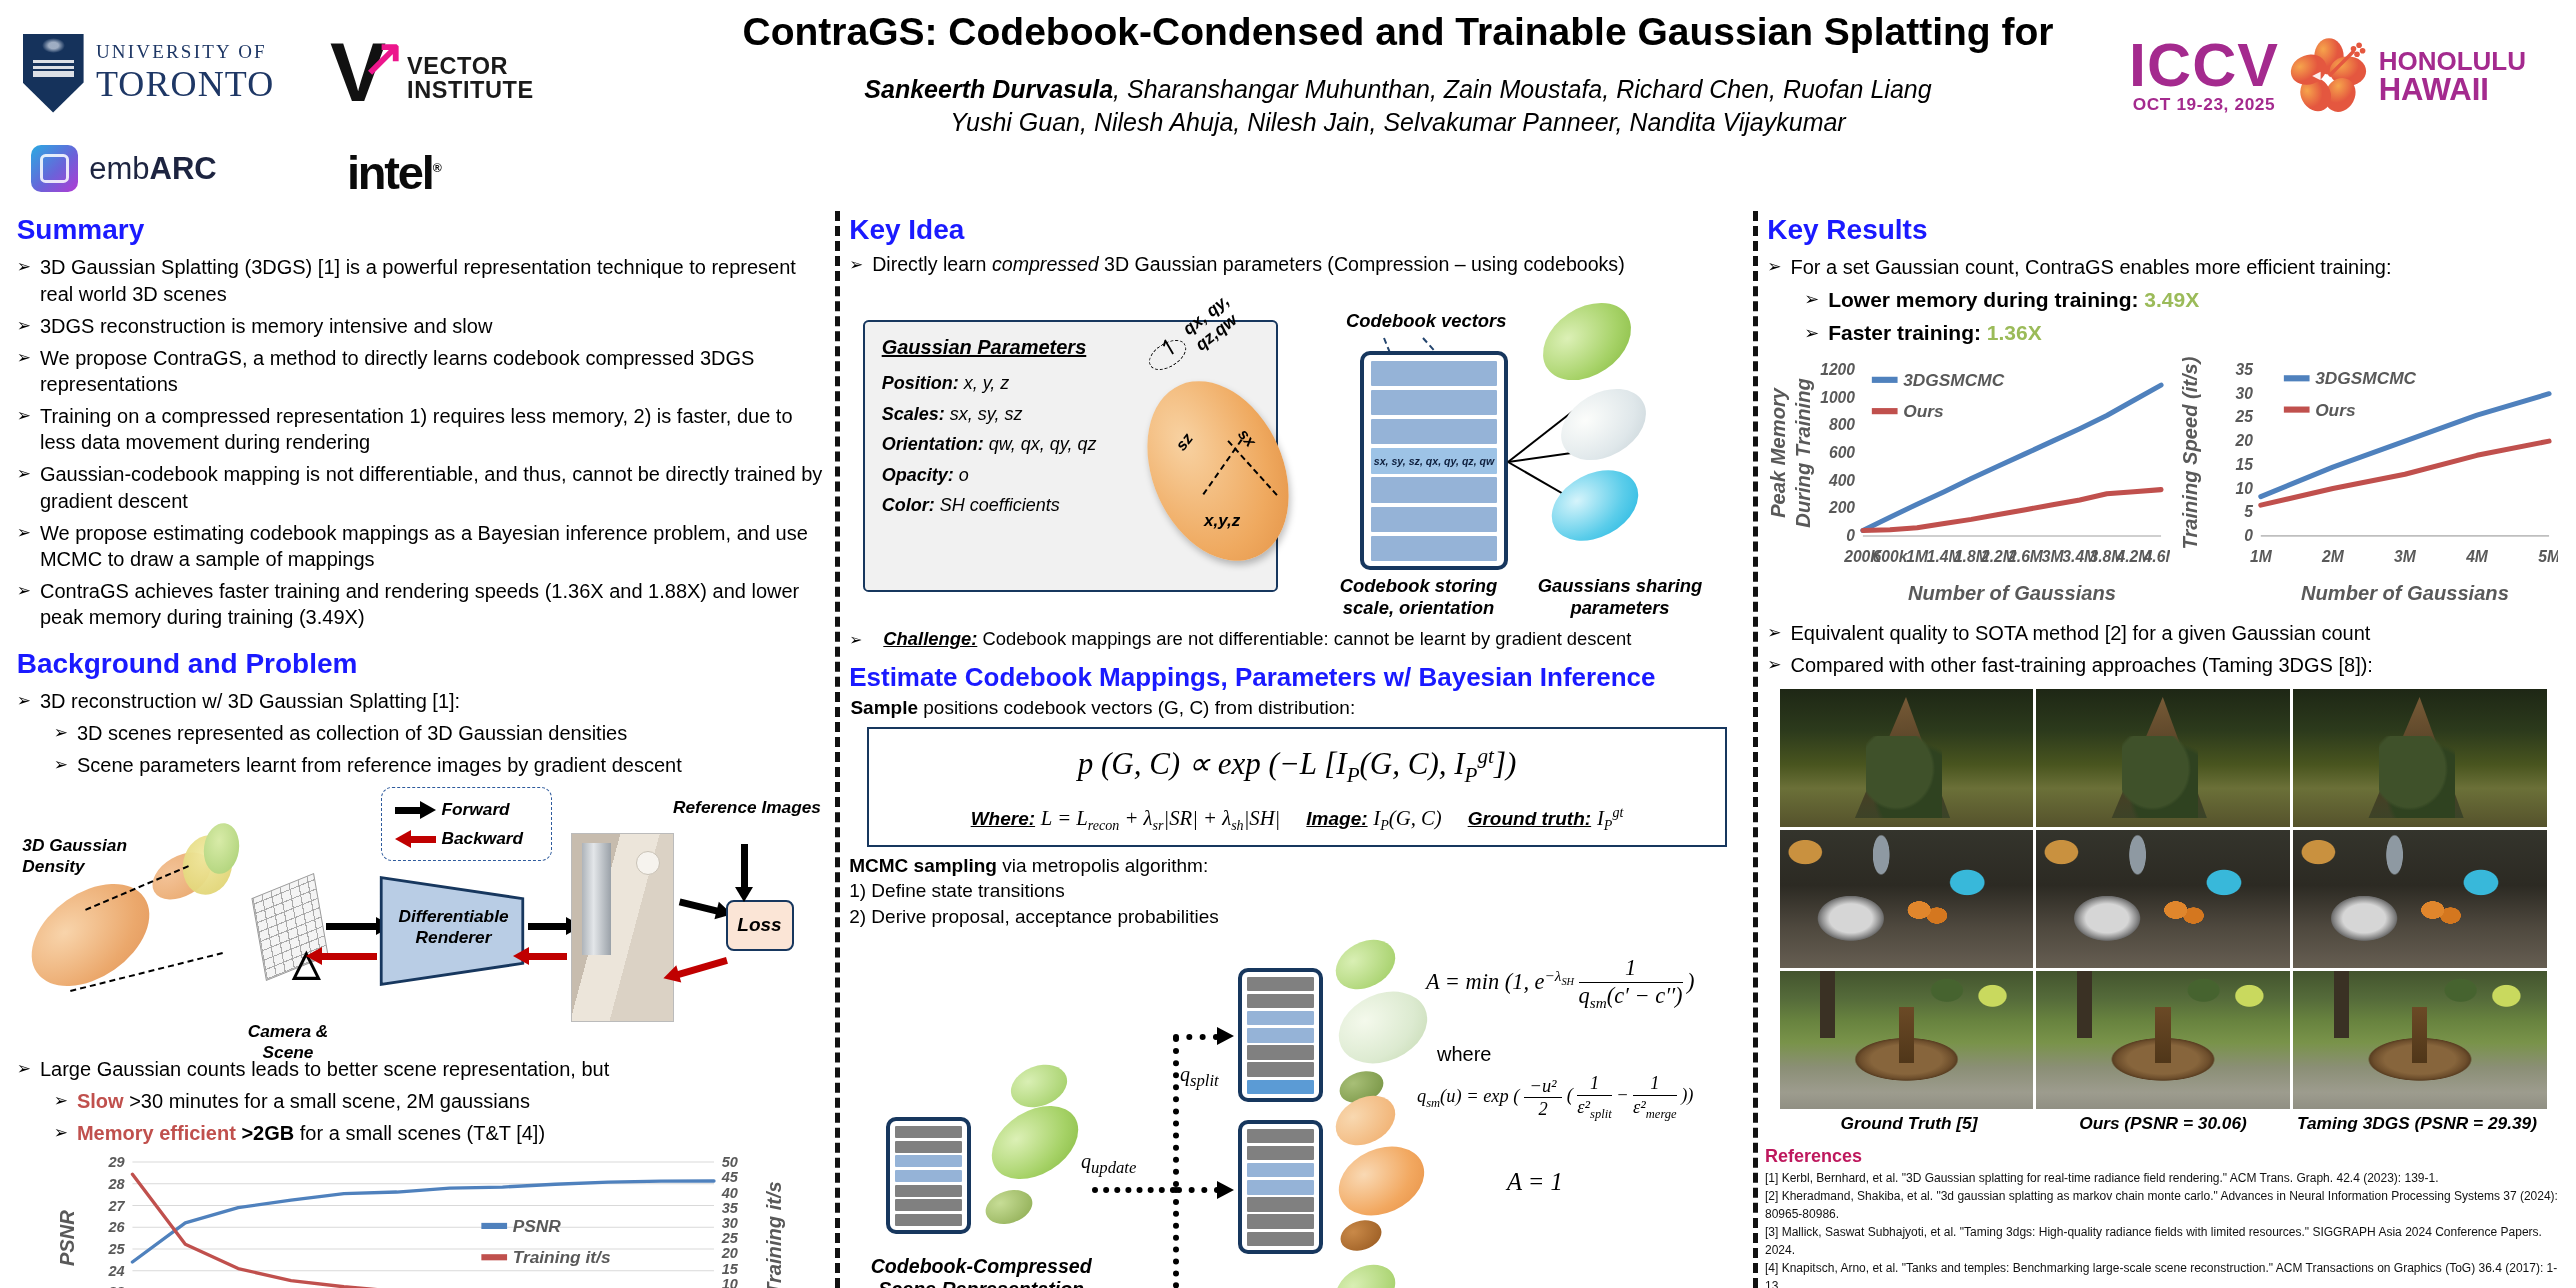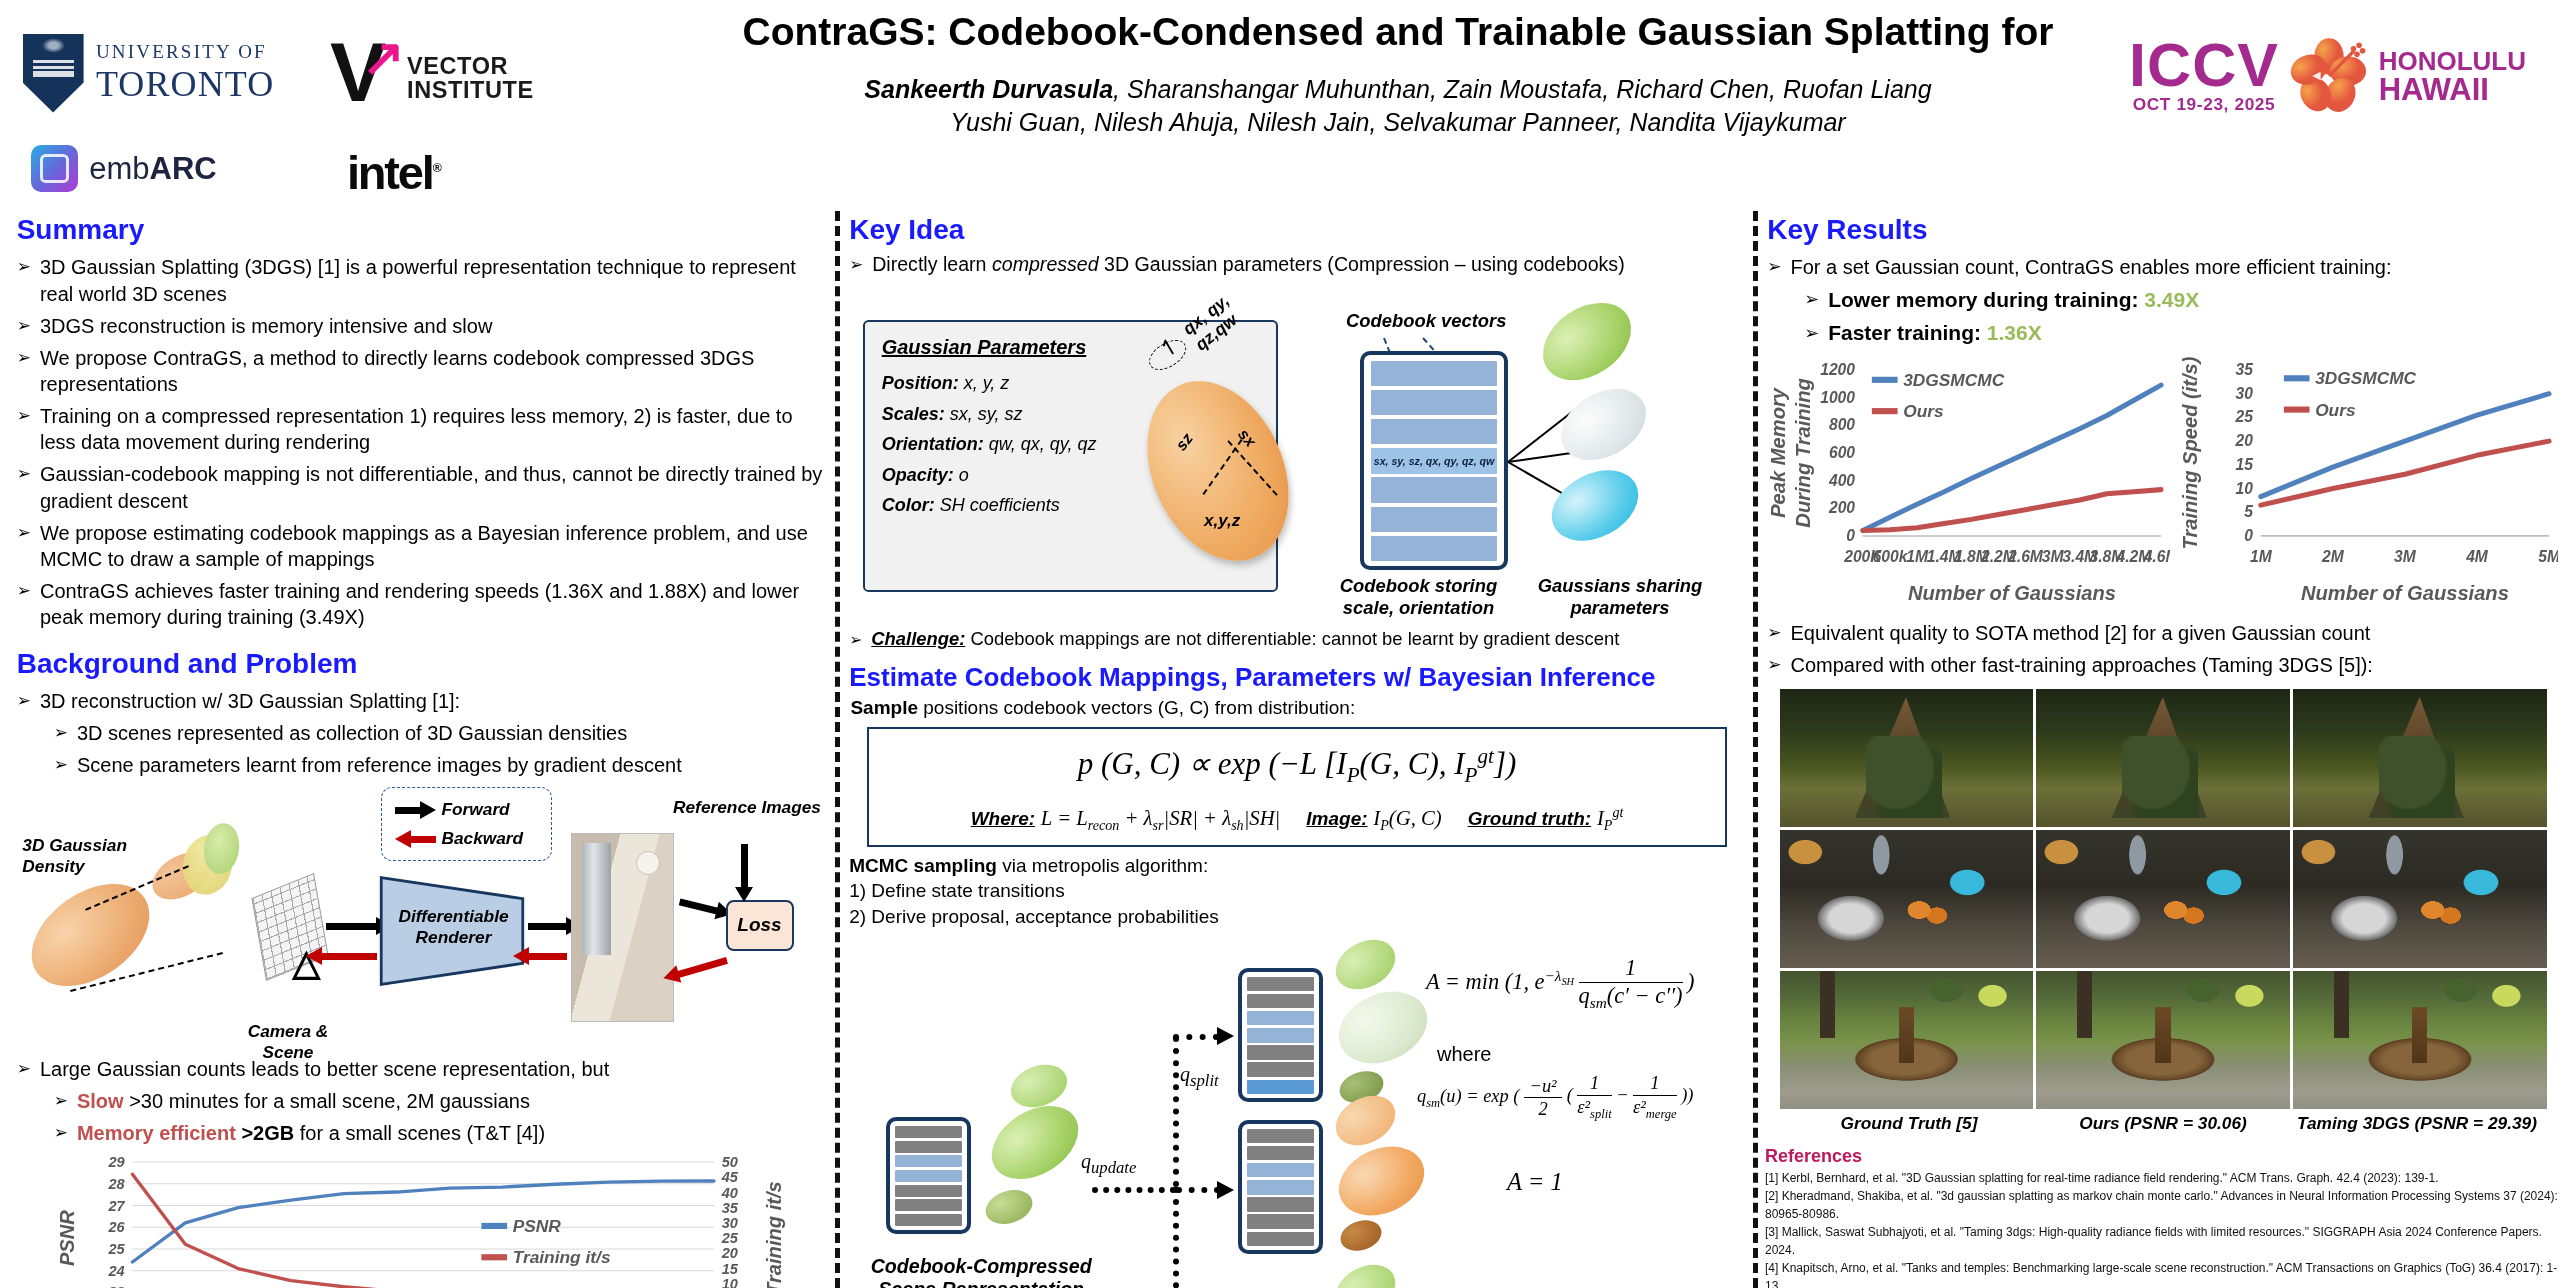--- a/index.html
+++ b/index.html
@@ -97,21 +97,21 @@
   
   .eq { font-family:"Liberation Serif", serif; font-style:italic; }
   .eq sub { font-size:68%; } .eq sup { font-size:68%; }
   .eqbox { margin:7.8px 17px 5.6px 20px; border:2.8px solid #17375E; padding:14.5px 11.2px 11.2px; text-align:center; }
   .eqmain { font-size:31px; }
   .eqrow { display:flex; justify-content:center; gap:26px; margin-top:17px; font-size:20.7px; align-items:baseline; }
   .eqrow .lbl { font-family:"Liberation Sans", sans-serif; font-style:italic; font-weight:bold; text-decoration:underline; font-size:19px; }
   .frac { display:inline-flex; flex-direction:column; vertical-align:middle; text-align:center; margin:0 4.5px; line-height:1.1; }
   .frac .num { border-bottom:1.7px solid #000; padding:0 5.6px 1.1px; }
   .frac .den { padding-top:1.1px; }
-  .ulab { text-decoration:underline; font-weight:bold; }
+  .ulab { text-decoration:underline; font-weight:bold;margin-left:12px; }
 
   
   .stfig { position:relative; height:520px; margin-top:5.6px; }
   .dotv { position:absolute; border-left:6.1px dotted #000; }
   .doth { position:absolute; border-top:6.1px dotted #000; }
   .dhead { position:absolute; width:0; height:0; border-left:17px solid #000; border-top:9.5px solid transparent; border-bottom:9.5px solid transparent; }
   .qlab { position:absolute; font-family:"Liberation Serif", serif; font-style:italic; font-size:20px; }
   .stA { position:absolute; font-size:22.4px; }
 
   
@@ -578,21 +578,21 @@
           <text class="caxis" text-anchor="middle" transform="translate(36 178.5) rotate(-90)">Training Speed (it/s)</text>
         </svg>
     </div>
 
     <div class="b" style="margin-top:14.5px;">
         <span class="bm">➢</span>
         <span>Equivalent quality to SOTA method [2] for a given Gaussian count</span>
       </div>
     <div class="b">
         <span class="bm">➢</span>
-        <span>Compared with other fast-training approaches (Taming 3DGS [5]):</span>
+        <span>Compared with other fast-training approaches (Taming 3DGS [8]):</span>
       </div>
 
     <div class="imggrid">
       <div class="ph ph-stump"></div>
       <div class="ph ph-stump"></div>
       <div class="ph ph-stump"></div>
       <div class="ph ph-kitchen"></div>
       <div class="ph ph-kitchen"></div>
       <div class="ph ph-kitchen"></div>
       <div class="ph ph-garden"></div>

